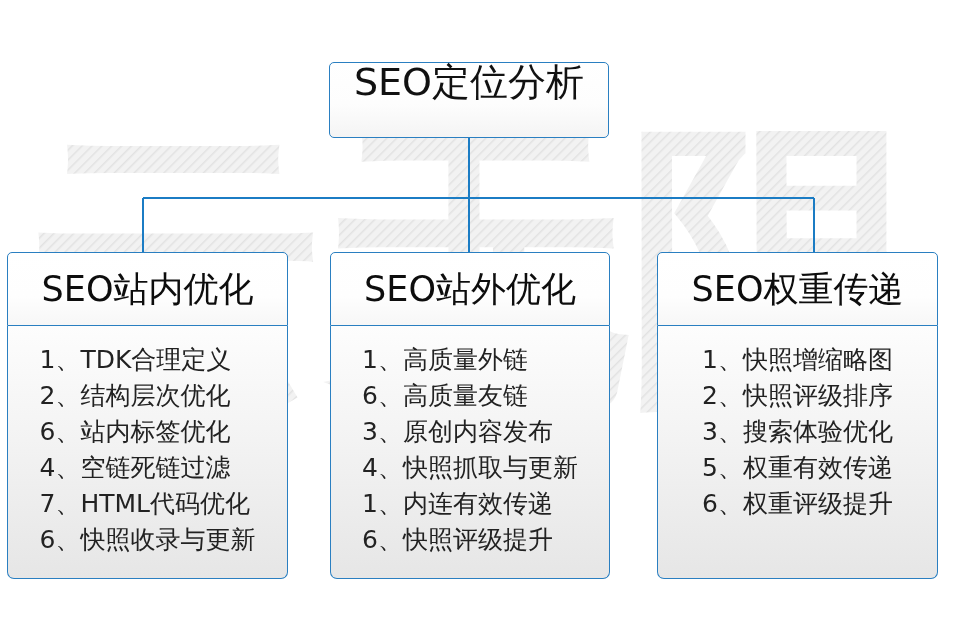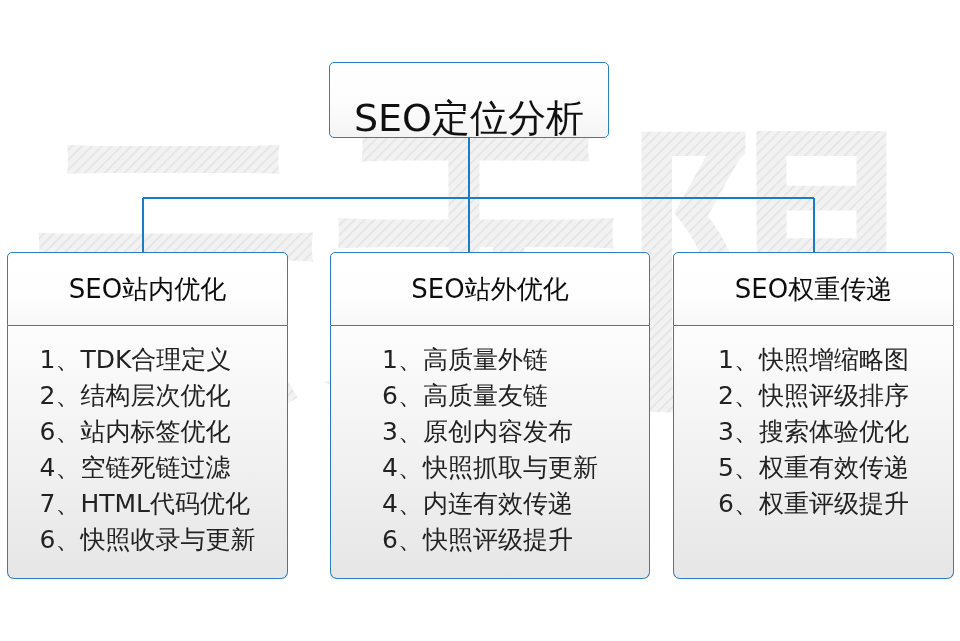--- a/index.html
+++ b/index.html
@@ -52,54 +52,54 @@
     position: absolute;
     left: 329px;
     top: 62px;
     width: 280px;
     height: 76px;
     box-sizing: border-box;
     border: 1.4px solid #2a7fc1;
     border-radius: 5px;
     background: linear-gradient(to bottom, #ffffff 0%, #fdfdfd 55%, #f4f4f4 100%);
     display: flex;
-    align-items: flex-end;
+    align-items: flex-start;
     justify-content: center;
     z-index: 3;
   }
   .root-title {
     font-size: 38px;
     color: #111111;
     letter-spacing: 0px;
     line-height: 1;
     white-space: nowrap;
   }
 
   
   .column {
     position: absolute;
     top: 252px;
     z-index: 3;
   }
   .col-0 { left: 7px;   width: 281px; }
-  .col-1 { left: 330px; width: 320px; }
-  .col-2 { left: 673px; width: 281px; }
+  .col-1 { left: 330px; width: 280px; }
+  .col-2 { left: 657px; width: 281px; }
 
   .col-head {
     box-sizing: border-box;
     height: 74px;
     border: 1.4px solid #2a7fc1;
     border-radius: 5px 5px 0 0;
     background: linear-gradient(to bottom, #ffffff 0%, #fefefe 60%, #f7f7f7 100%);
     display: flex;
     align-items: center;
     justify-content: center;
   }
   .col-head-title {
-    font-size: 26px;
+    font-size: 35px;
     color: #0d0d0d;
     line-height: 1;
     white-space: nowrap;
   }
 
   .col-body {
     box-sizing: border-box;
     height: 253px;
     border: 1.4px solid #2a7fc1;
     border-top: none;
@@ -176,21 +176,21 @@
   <div class="column col-1">
     <div class="col-head">
       <span class="col-head-title">SEO站外优化</span>
     </div>
     <div class="col-body">
       <ul class="col-list">
         <li>1、高质量外链</li>
         <li>6、高质量友链</li>
         <li>3、原创内容发布</li>
         <li>4、快照抓取与更新</li>
-        <li>4、内连有效传递</li>
+        <li>1、内连有效传递</li>
         <li>6、快照评级提升</li>
       </ul>
     </div>
   </div>
 
   <div class="column col-2">
     <div class="col-head">
       <span class="col-head-title">SEO权重传递</span>
     </div>
     <div class="col-body">

